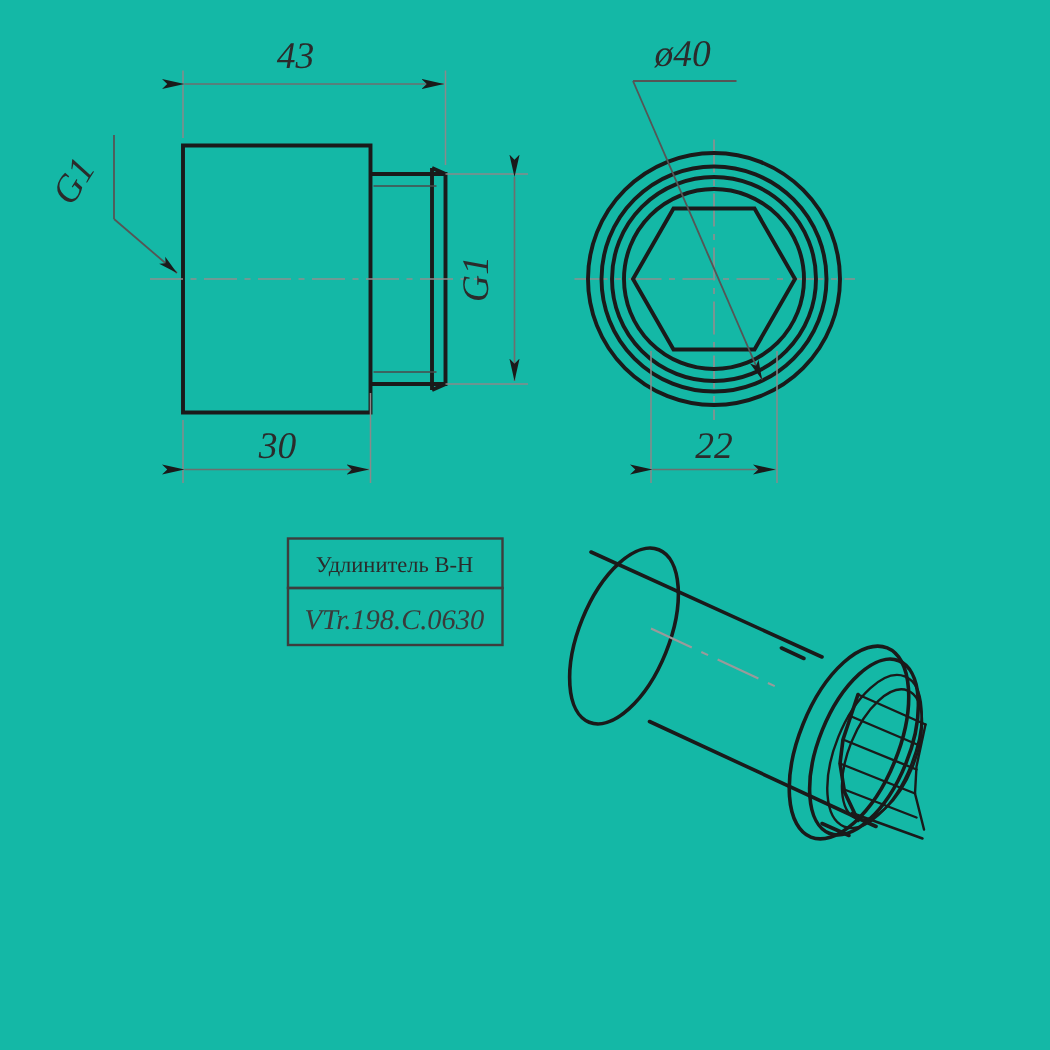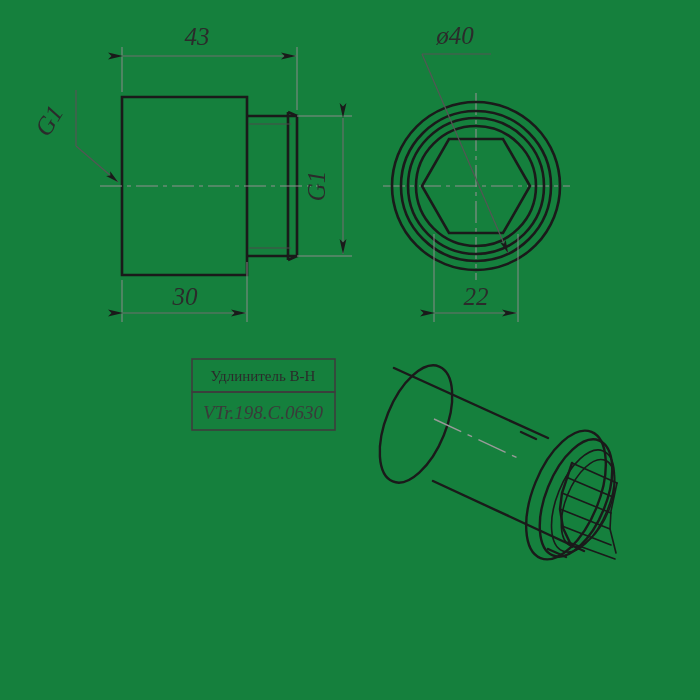--- a/index.html
+++ b/index.html
@@ -7,21 +7,21 @@
     padding: 0;
     background: #ffffff;
   }
   body {
     font-family: "Liberation Sans", sans-serif;
   }
   #drawing-root {
     position: relative;
     width: 700px;
     height: 700px;
-    background: #15803d;
+    background: #14b8a6;
     overflow: hidden;
   }
   svg#drawing-canvas {
     display: block;
     width: 700px;
     height: 700px;
   }
   .dim-text {
     font-family: "Liberation Serif", serif;
     font-style: italic;

